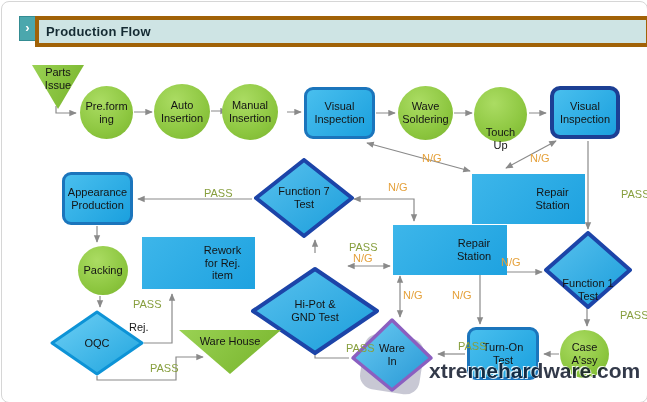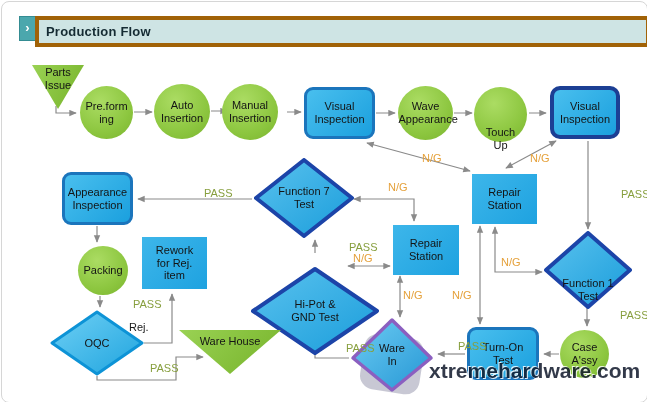--- a/index.html
+++ b/index.html
@@ -23,21 +23,21 @@
   }
   .hdr-title{font-size:13px;font-weight:bold;color:#152B33;padding-left:7px;letter-spacing:.2px;}
   
   .node{position:absolute;z-index:2;display:flex;align-items:center;justify-content:center;text-align:center;}
   .nlabel{font-size:11px;line-height:1.15;color:#141414;display:inline-block;}
   
   .circle{
     border-radius:50%;
     background:radial-gradient(circle at 38% 30%, #abdc63 0%, #8CC63F 62%, #7ab32e 100%);
   }
-  .flatrect{background:linear-gradient(135deg,#3db6ea 0%,#1ea2e0 100%);}
+  .flatrect{background:linear-gradient(135deg,#3db6ea 0%,#1ea2e0 100%);padding-left:48px;}
   .roundrect{
     background:linear-gradient(135deg,#49bfee 0%,#1ba0de 100%);
     border:3px solid #1B75BC;border-radius:9px;
   }
   .roundrect.navy{border:4px solid #1C3F94;border-radius:10px;}
   .shape-svg{position:absolute;left:0;top:0;}
   .overlabel{position:relative;z-index:2;}
   .tri .nlabel{position:relative;z-index:2;}
   .burn-shadow{
     position:absolute;left:360px;top:334px;width:60px;height:56px;
@@ -127,21 +127,21 @@
 
   <div class="node circle" style="left:220px;top:82px;width:56px;height:56px;">
     <span class="nlabel" style="width:52px;">Manual Insertion</span>
   </div>
 
   <div class="node roundrect" style="left:302px;top:85px;width:65px;height:46px;">
     <span class="nlabel" style="width:60px;">Visual Inspection</span>
   </div>
 
   <div class="node circle" style="left:396px;top:84px;width:55px;height:54px;">
-    <span class="nlabel" style="width:54px;">Wave Appearance</span>
+    <span class="nlabel" style="width:54px;">Wave Soldering</span>
   </div>
 
   <div class="node circle" style="left:472px;top:85px;width:53px;height:55px;">
     <span class="nlabel" style="width:40px;margin-top:48px;">Touch Up</span>
   </div>
 
   <div class="node roundrect navy" style="left:548px;top:84px;width:62px;height:45px;">
     <span class="nlabel" style="width:60px;">Visual Inspection</span>
   </div>
 
@@ -160,21 +160,21 @@
             <stop offset="0" stop-color="#5ac2ee"></stop>
             <stop offset="1" stop-color="#1a9ddb"></stop>
           </linearGradient>
         </defs>
       <polygon points="50,2 98,40 50,78 2,40" fill="url(#gd2)" stroke="#1C44A8" stroke-width="4" stroke-linejoin="round"></polygon>
     </svg>
     <span class="nlabel overlabel" style="width:62px;">Function 7 Test</span>
   </div>
 
   <div class="node roundrect" style="left:60px;top:170px;width:65px;height:47px;">
-    <span class="nlabel" style="width:64px;">Appearance Inspection</span>
+    <span class="nlabel" style="width:64px;">Appearance Production</span>
   </div>
 
   <div class="node flatrect" style="left:140px;top:235px;width:65px;height:52px;">
     <span class="nlabel" style="width:50px;">Rework for Rej. item</span>
   </div>
 
   <div class="node" style="left:249px;top:265px;width:128px;height:88px;">
     <svg class="shape-svg" width="128" height="88">
       <defs>
           <linearGradient id="gdh" x1="0" y1="0" x2="1" y2="1">

